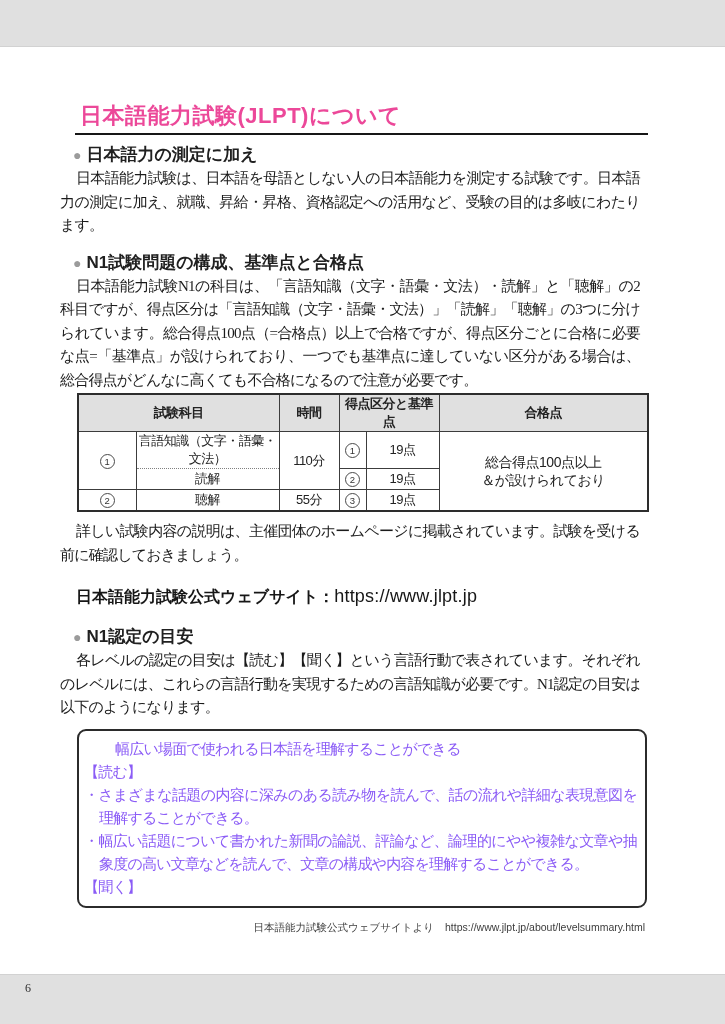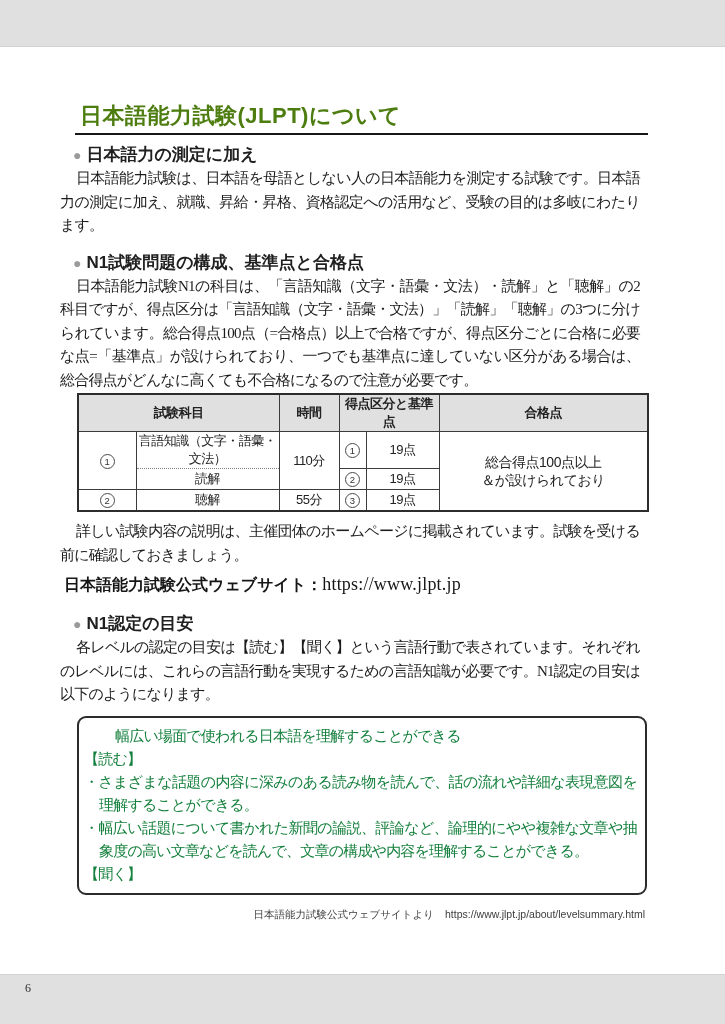--- a/index.html
+++ b/index.html
@@ -20,41 +20,41 @@
     position:absolute;left:25px;top:6px;
     font-family:"Liberation Serif","DejaVu Serif",serif;
     font-size:12px;color:#2e2e2e;
   }
   .content{position:absolute;top:46px;left:60px;width:588px;z-index:1;}
 
   .doc-title{
     margin:56px 0 0 15px;padding:0 0 3px 5px;
     font-family:"Liberation Sans","DejaVu Sans",sans-serif;
     font-weight:600;font-size:22px;line-height:28px;letter-spacing:0.5px;
-    border-bottom:2px solid #161616;color:#4d7c0f;
+    border-bottom:2px solid #161616;color:#ec4899;
   }
   .sec-head{
     margin:9px 0 0 13px;display:flex;align-items:center;gap:5px;
     font-family:"Liberation Sans","DejaVu Sans",sans-serif;
     font-weight:600;font-size:17px;line-height:22px;color:#202020;
   }
   .sec-head .bullet{color:#9b9b9b;font-size:14px;line-height:1;font-weight:400;}
   #h-structure{margin-top:14px;}
   #h-level{margin-top:15px;}
 
   .body-p{
     margin:1px 8px 0 0;
     font-size:15px;line-height:23.5px;letter-spacing:-0.8px;
     text-align:justify;text-indent:16px;color:#1b1b1b;
   }
   #p-detail{margin-top:8px;}
 
   .site-line{
-    margin:4px;line-height:26px;white-space:nowrap;
-    font-family:Liberation Serif, serif;
+    margin:16px;line-height:26px;white-space:nowrap;
+    font-family:Liberation Sans, sans-serif;
   }
   .site-label{font-weight:700;font-size:16px;color:#161616;}
   .site-url{font-size:18px;font-weight:500;letter-spacing:0.2px;color:#161616;}
 
   .exam-table{
     margin:1px 0 0 17px;border-collapse:collapse;table-layout:fixed;width:570px;
     font-family:"Liberation Sans","DejaVu Sans",sans-serif;
     font-size:13px;color:#222;border:2px solid #2d2d2d;
   }
   .exam-table th,.exam-table td{
@@ -69,21 +69,21 @@
   .circ{
     display:inline-block;width:13px;height:13px;border:1px solid #4a4a4a;border-radius:50%;
     line-height:13px;font-size:9.5px;text-align:center;letter-spacing:0;
     font-family:"Liberation Sans","DejaVu Sans",sans-serif;color:#333;
   }
 
   .criteria-box{
     box-sizing:border-box;margin:9px 0 0 17px;width:570px;
     border:2px solid #2b2b2b;border-radius:9px;
     padding:7px 8px 7px 5px;
-    font-size:15px;line-height:23px;letter-spacing:-0.8px;color:#15803d;
+    font-size:15px;line-height:23px;letter-spacing:-0.8px;color:#8b5cf6;
   }
   .criteria-box p{margin:0;}
   .box-intro{text-indent:31px;}
   .box-item{padding-left:15px;text-indent:-15px;text-align:justify;}
 
   .source-line{
     margin:13px 3px 0 0;text-align:right;
     font-family:"Liberation Sans","DejaVu Sans",sans-serif;
     font-size:10.5px;color:#3d3d3d;letter-spacing:0;
   }

